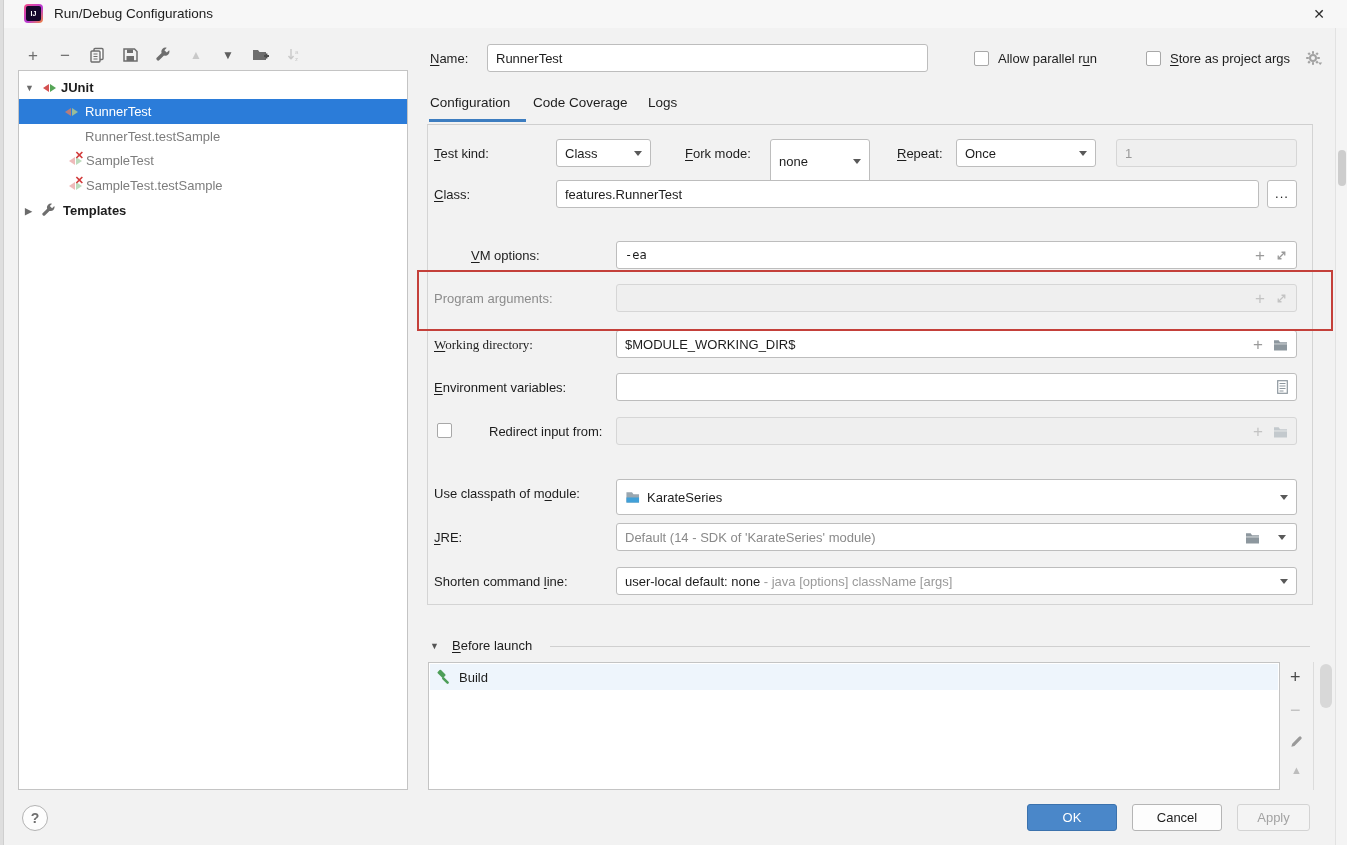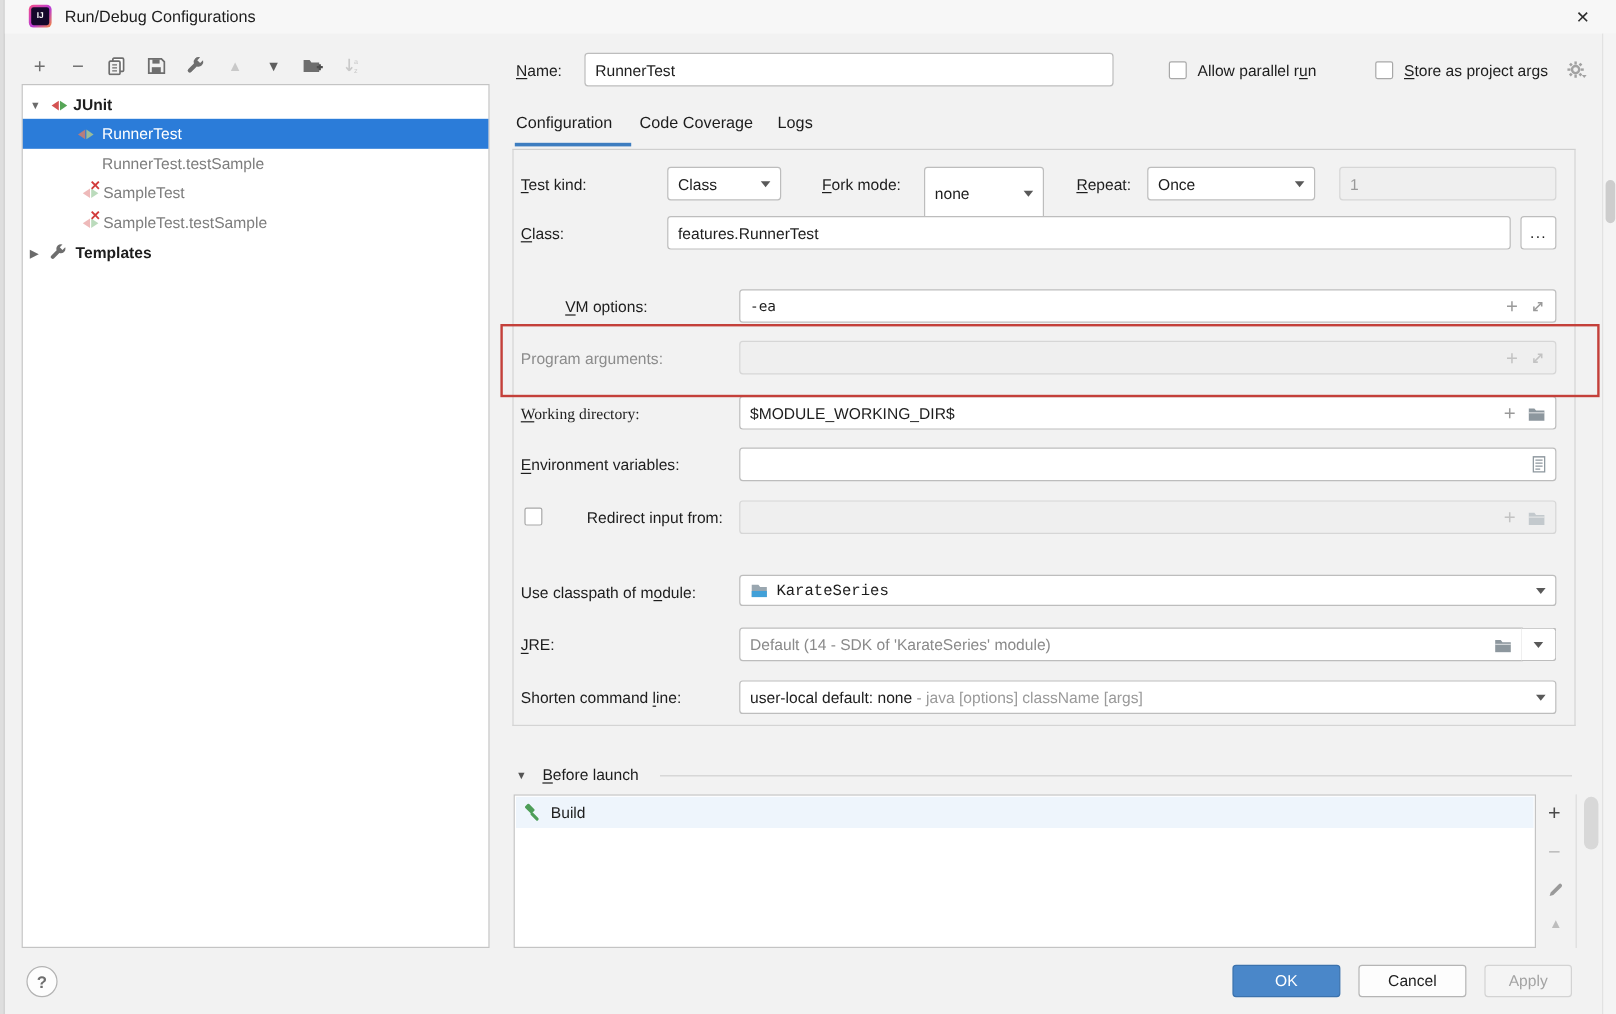--- a/index.html
+++ b/index.html
@@ -263,21 +263,21 @@
   <div class="field disabled" style="left:616px;top:417px;width:681px;height:28px;">
     <span class="grow"></span>
     <span class="plus-glyph" style="margin-right:10px;color:#c3c3c3;">+</span>
     <svg width="15" height="13" viewBox="0 0 16 14">
       <path d="M1 2.5h5l1.5 2H15v9H1z" fill="#c3c9cd"></path>
         <path d="M1 5.8h14v1.2H1z" fill="#efefef" opacity=".7"></path>
     </svg>
   </div>
 
   <div class="abs lbl" style="left:434px;top:486px;"><span>Use classpath of m</span><span class="u">o</span><span>dule:</span></div>
-  <div class="field" style="left:616px;top:479px;width:681px;height:26px;font-family:Liberation Mono, monospace;">
+  <div class="field" style="left:616px;top:479px;width:681px;height:36px;">
     <svg width="15" height="14" viewBox="0 0 16 15" style="margin-right:7px;">
       <path d="M1.5 2.5h6l1.5 2H15v9H1.5z" fill="#9aa7b0"></path>
       <rect x="1.5" y="8" width="13.5" height="5.5" fill="#41a0d8"></rect>
     </svg>
     <span class="grow">KarateSeries</span>
     <span class="combo-arrow"></span>
   </div>
 
   <div class="abs lbl" style="left:434px;top:530px;"><span class="u">J</span><span>RE:</span></div>
   <div class="field" style="left:616px;top:523px;width:653px;height:28px;border-top-right-radius:0;border-bottom-right-radius:0;color:#8a8a8a;">

